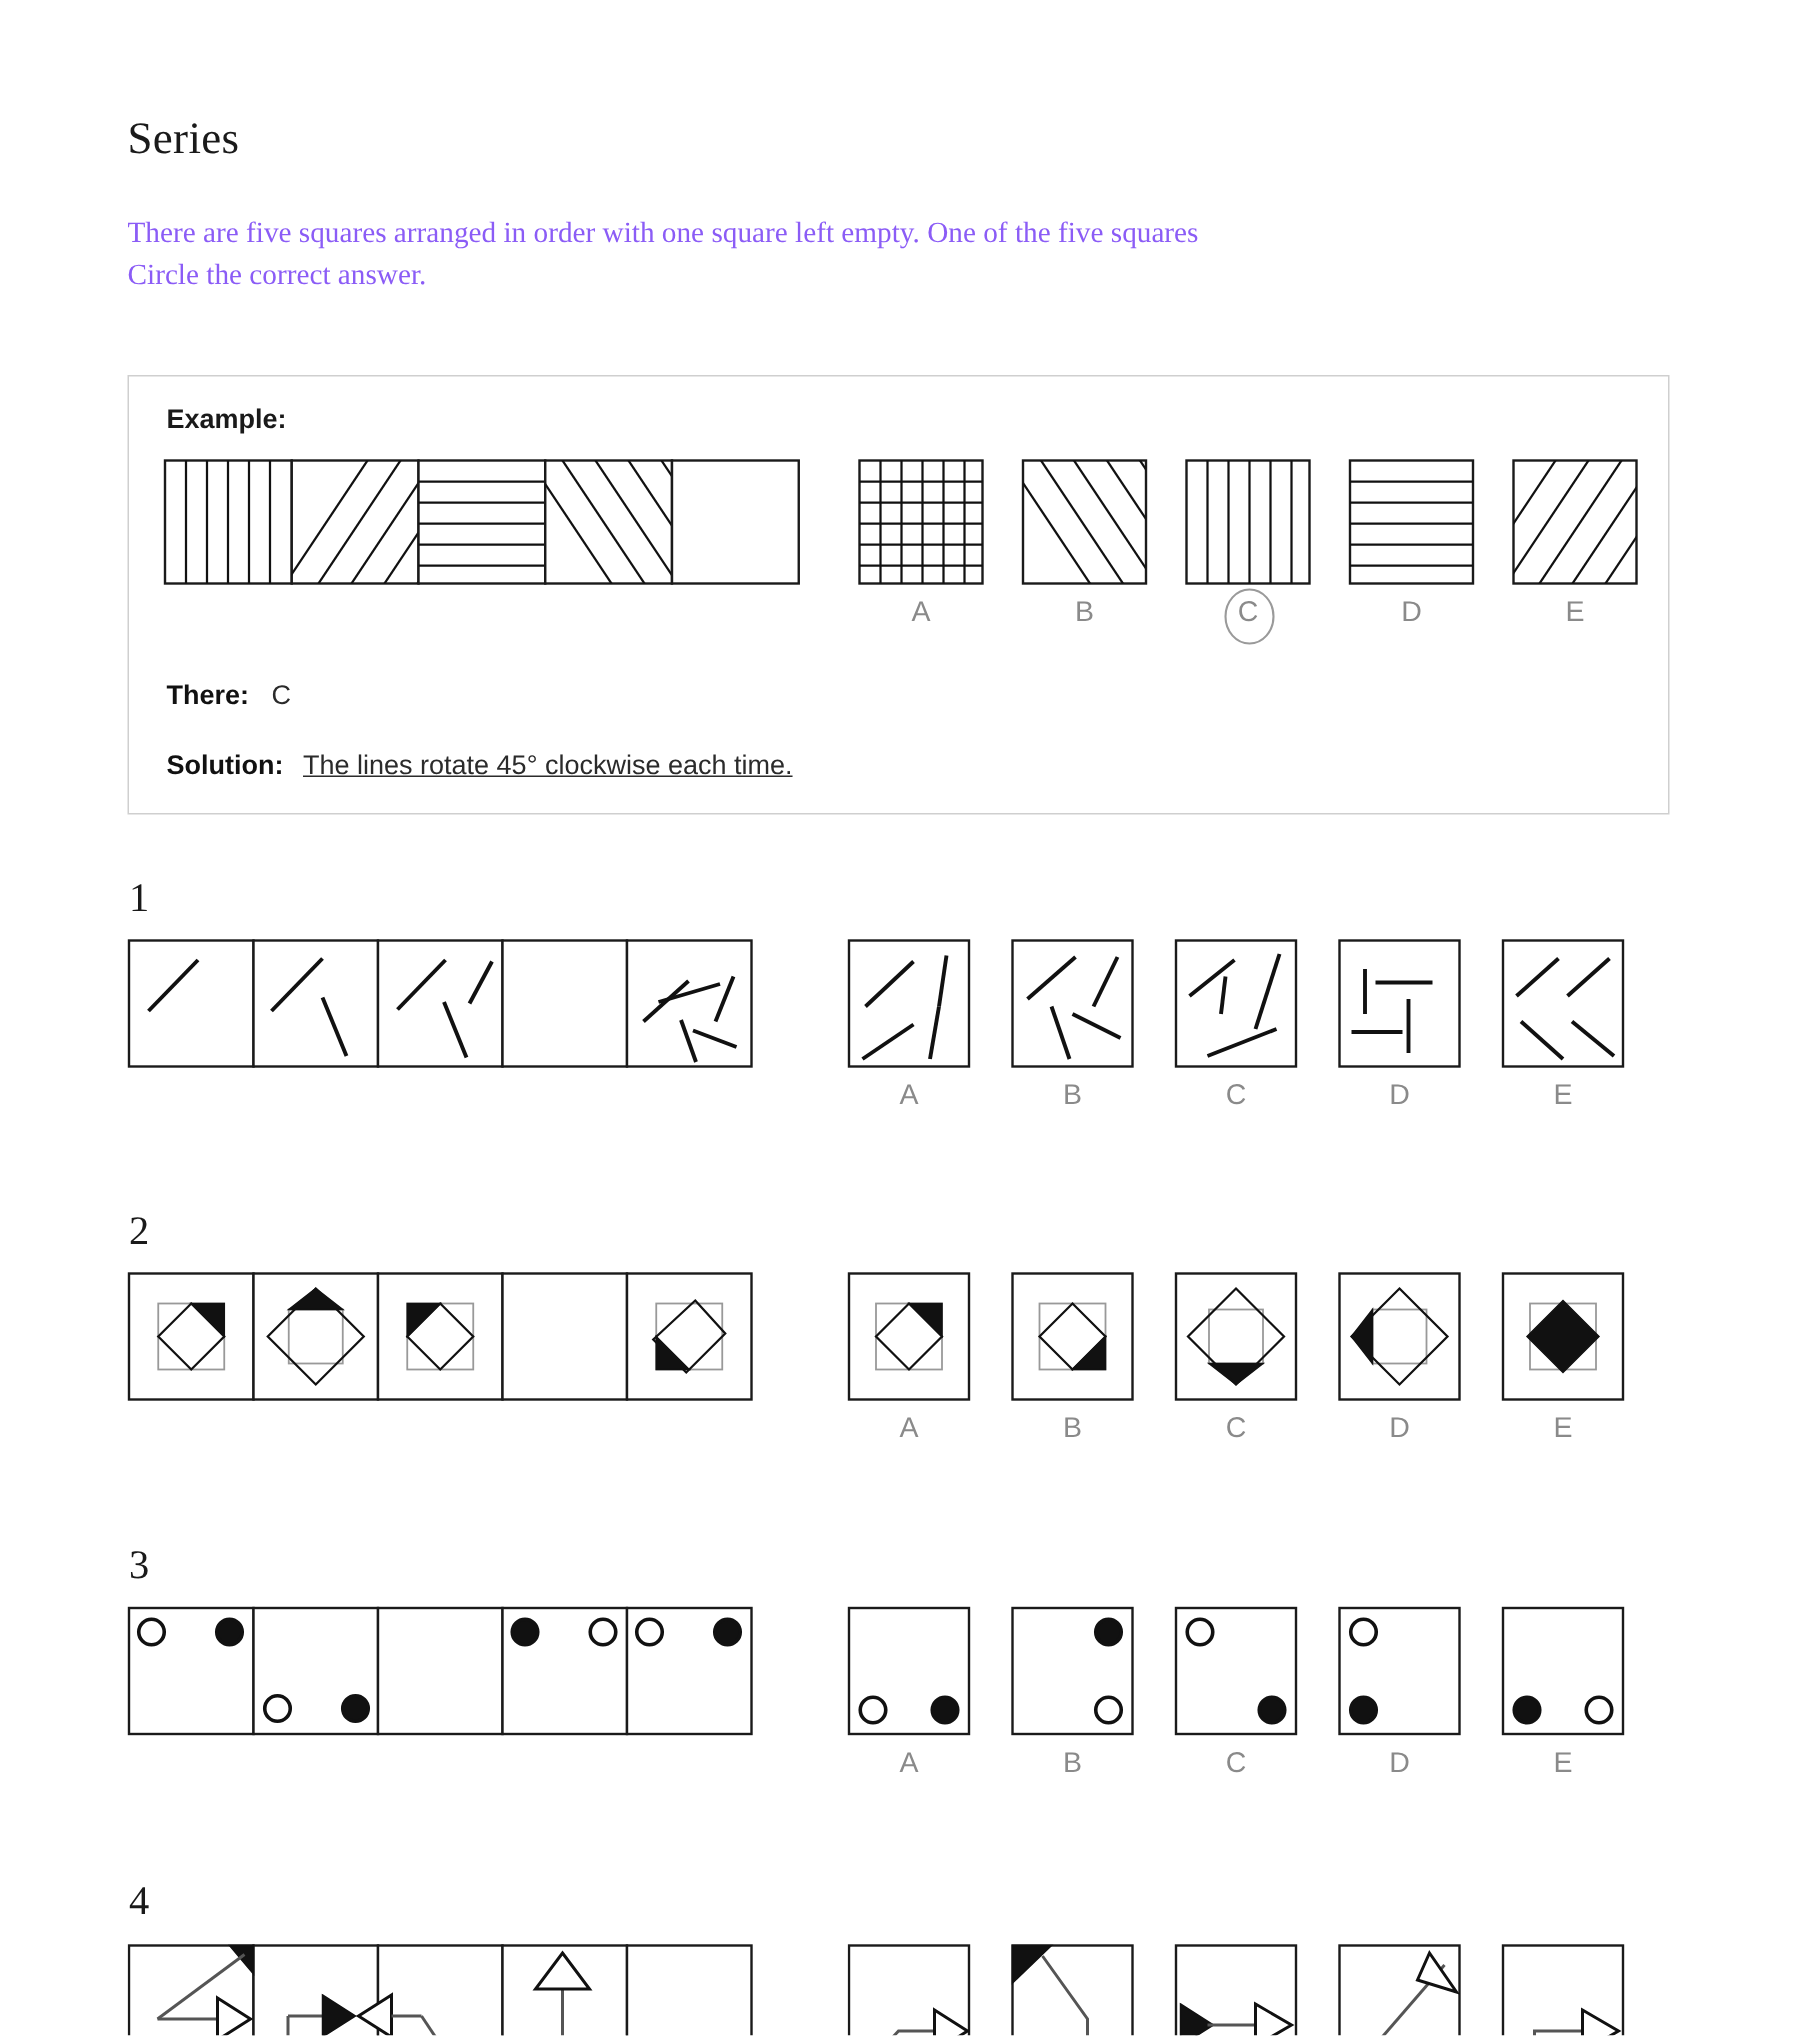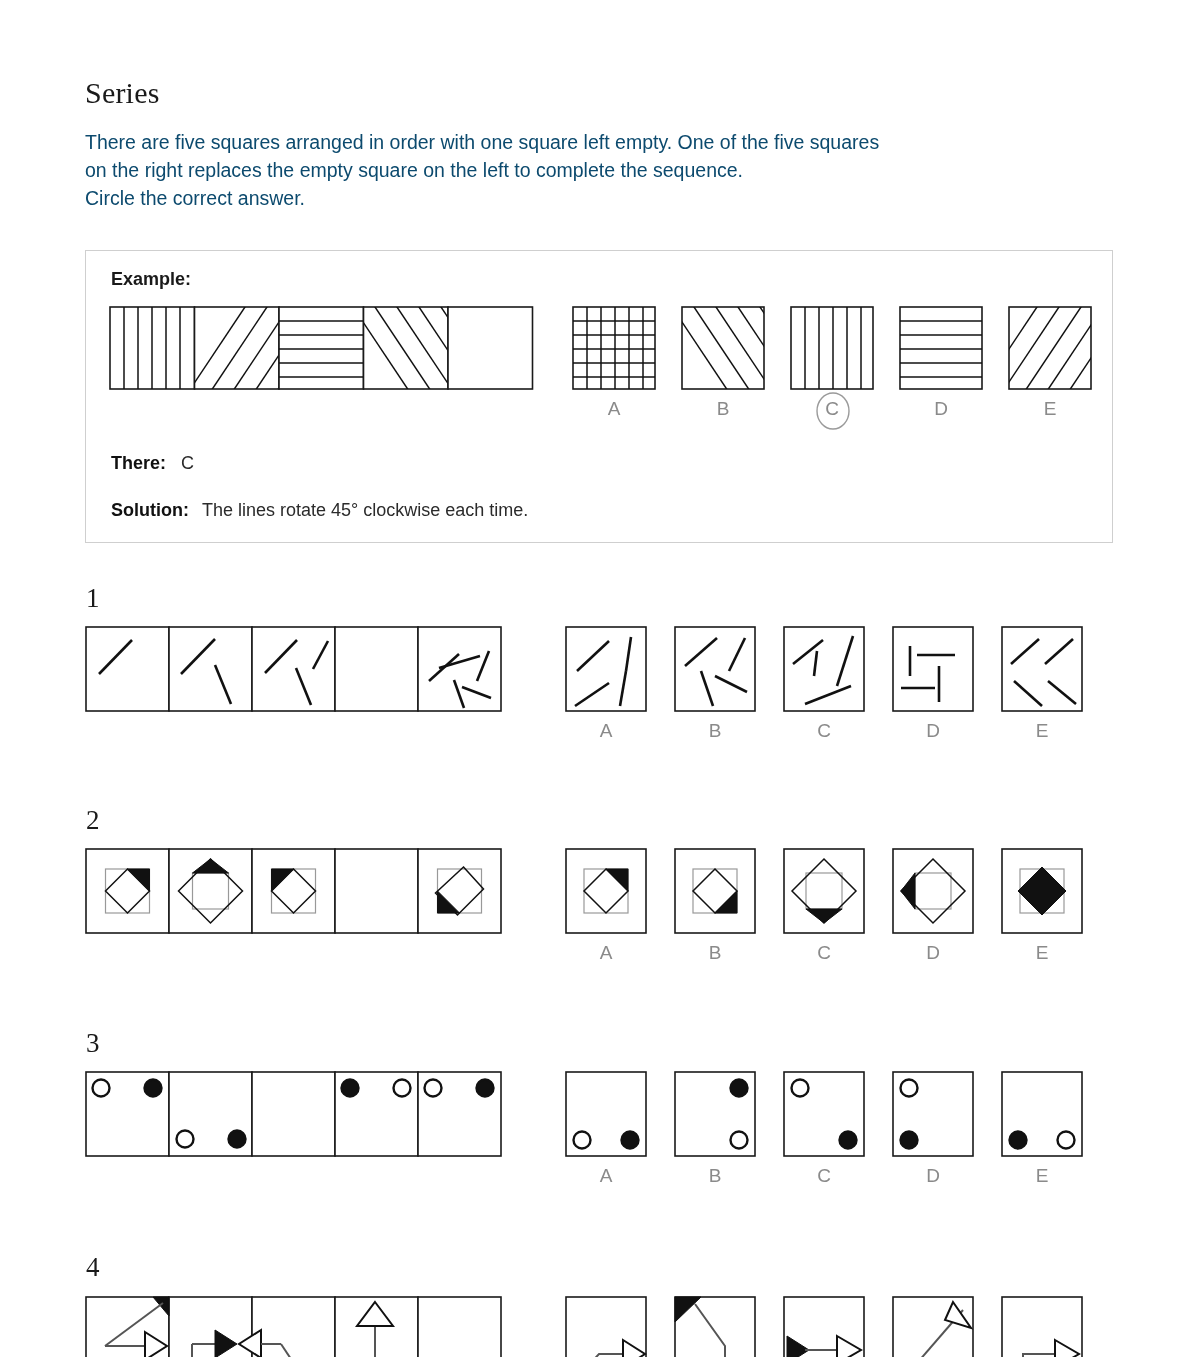--- a/index.html
+++ b/index.html
@@ -9,22 +9,22 @@
   }
   .page{position:absolute;left:0;top:0;width:1200px;height:1357px;padding-left:16px;}
 
   
   .title{
     position:absolute;left:85px;top:76px;
     font-family:"Liberation Serif", serif;
     font-size:30px;font-weight:400;color:#1a1a1a;letter-spacing:.2px;
   }
   .intro{
-    position:absolute;left:85px;top:128px;width:1000px;
-    font-size:19.5px;line-height:28px;color:#0c4a6e;
+    position:absolute;left:85px;top:142px;width:1000px;
+    font-size:19.5px;line-height:28px;color:#8b5cf6;font-family:Liberation Serif, serif;
   }
 
   
   .example-box{
     position:absolute;left:85px;top:250px;width:1028px;height:293px;
     border:1px solid #cfcfcf;background:#fff;box-sizing:border-box;
   }
   .example-label{
     position:absolute;left:25px;top:18px;
     font-size:18px;font-weight:bold;color:#1a1a1a;text-align:center;
@@ -61,21 +61,20 @@
   .circle-mark{fill:none;stroke:#9a9a9a;stroke-width:1.4;}
 </style>
 </head>
 <body>
 
 <div class="page">
 
   <div class="title">Series</div>
   <div class="intro">
     <div>There are five squares arranged in order with one square left empty. One of the five squares</div>
-    <div>on the right replaces the empty square on the left to complete the sequence.</div>
     <div>Circle the correct answer.</div>
   </div>
 
   <div class="example-box">
     <div class="example-label">Example:</div>
 
     <div class="strip" style="left:23px;top:55px;">
       <svg width="424" height="84" viewBox="0 0 424 84">
 
         <rect class="cellbg" x="1" y="1" width="84.5" height="82"></rect>
@@ -192,21 +191,21 @@
       <div class="optlabel" style="left:327px;top:92px;width:82px;">D</div>
       <div class="optlabel" style="left:436px;top:92px;width:82px;">E</div>
     </div>
 
     <div class="answer-row">
       <span class="rowkey">There:</span>
       <span style="margin-left:10px;">C</span>
     </div>
     <div class="solution-row">
       <span class="rowkey">Solution:</span>
-      <span style="margin-left:8px;">The lines rotate 45° clockwise each time.</span>
+      <span style="margin-left:8px;text-decoration:underline;">The lines rotate 45° clockwise each time.</span>
     </div>
   </div>
 
   <div class="qnum" style="left:86px;top:583px;">1</div>
   <div class="strip" style="left:85px;top:626px;">
     <svg width="418" height="86" viewBox="0 0 418 86">
       <rect class="cellbg" x="1" y="1" width="83" height="84"></rect>
       <rect class="cellbg" x="84" y="1" width="83" height="84"></rect>
       <rect class="cellbg" x="167" y="1" width="83" height="84"></rect>
       <rect class="cellbg" x="250" y="1" width="83" height="84"></rect>

